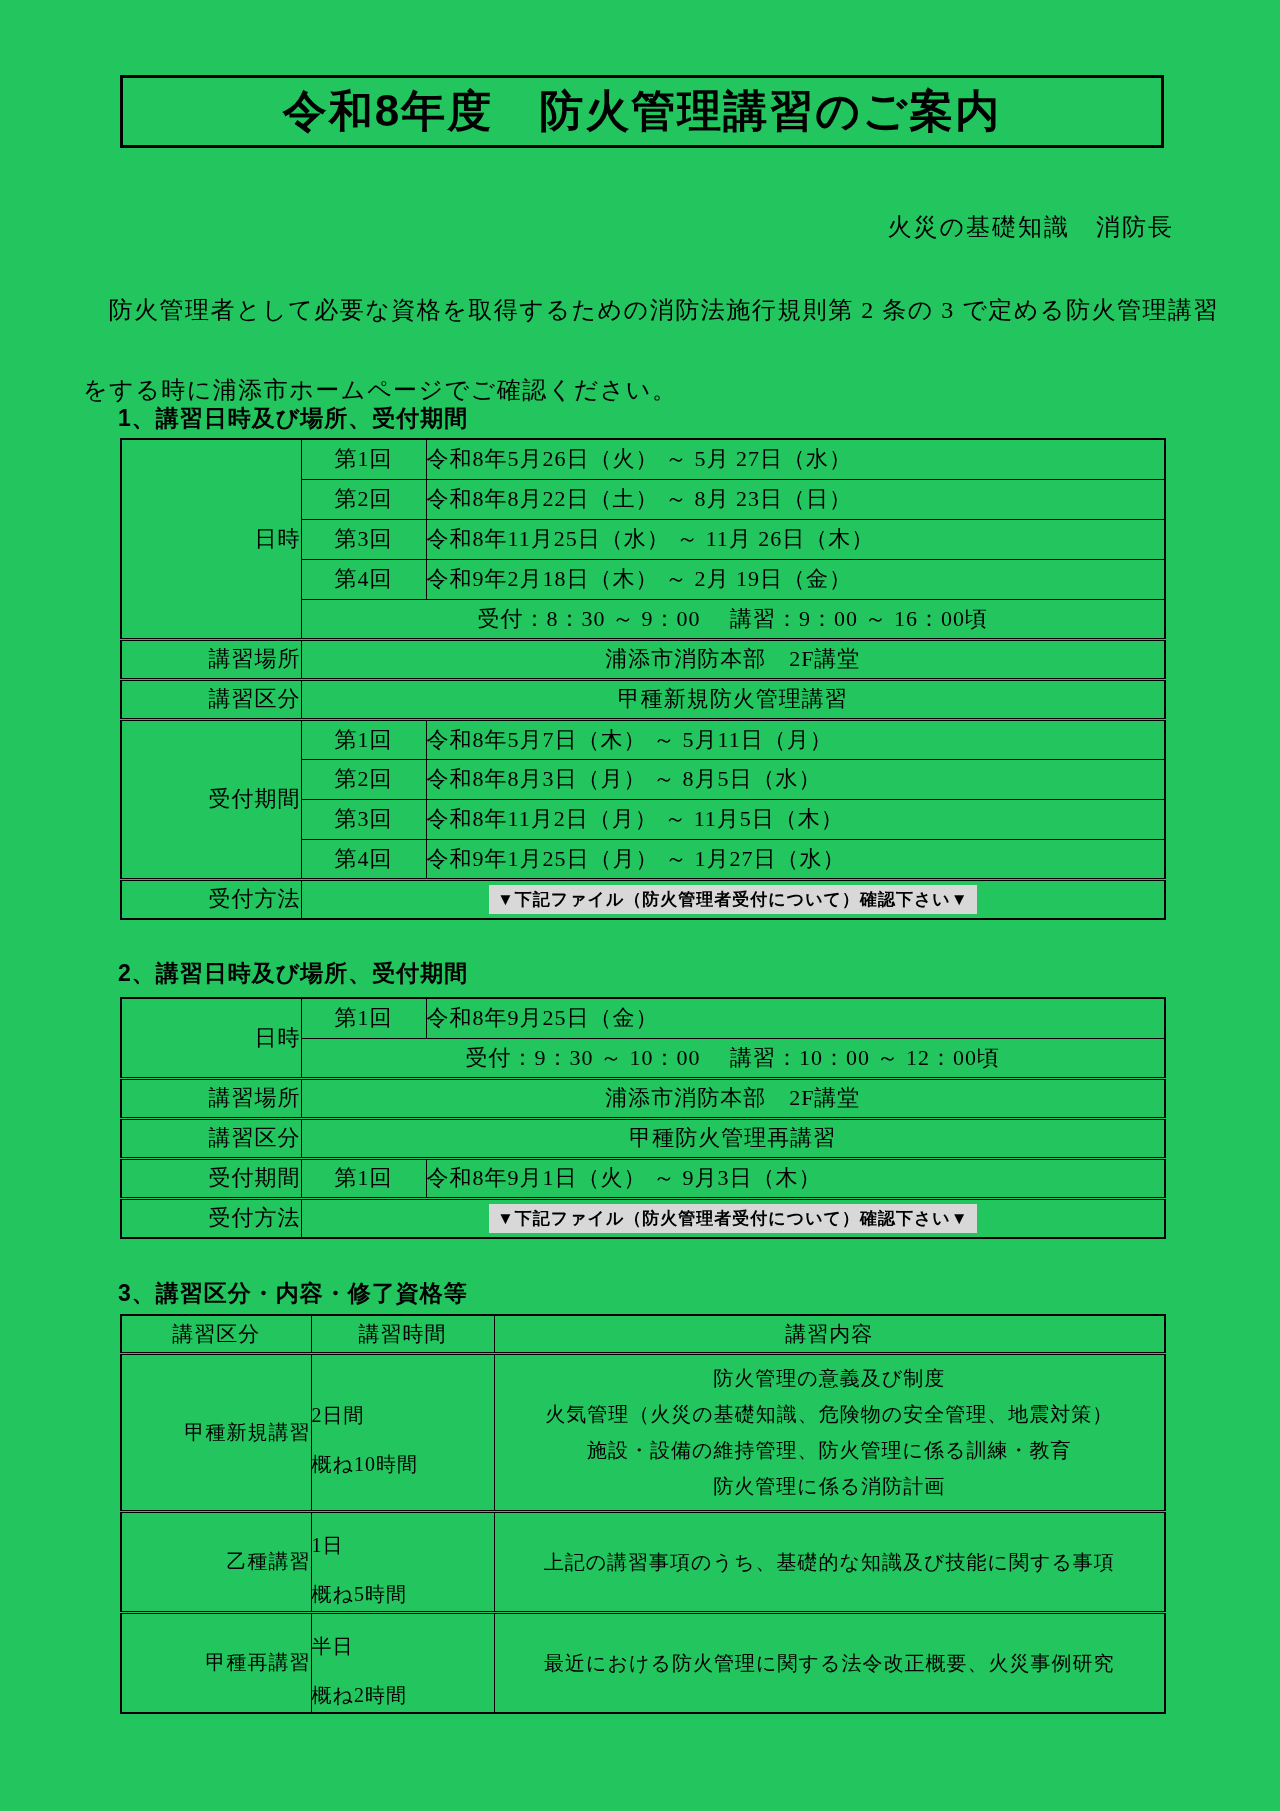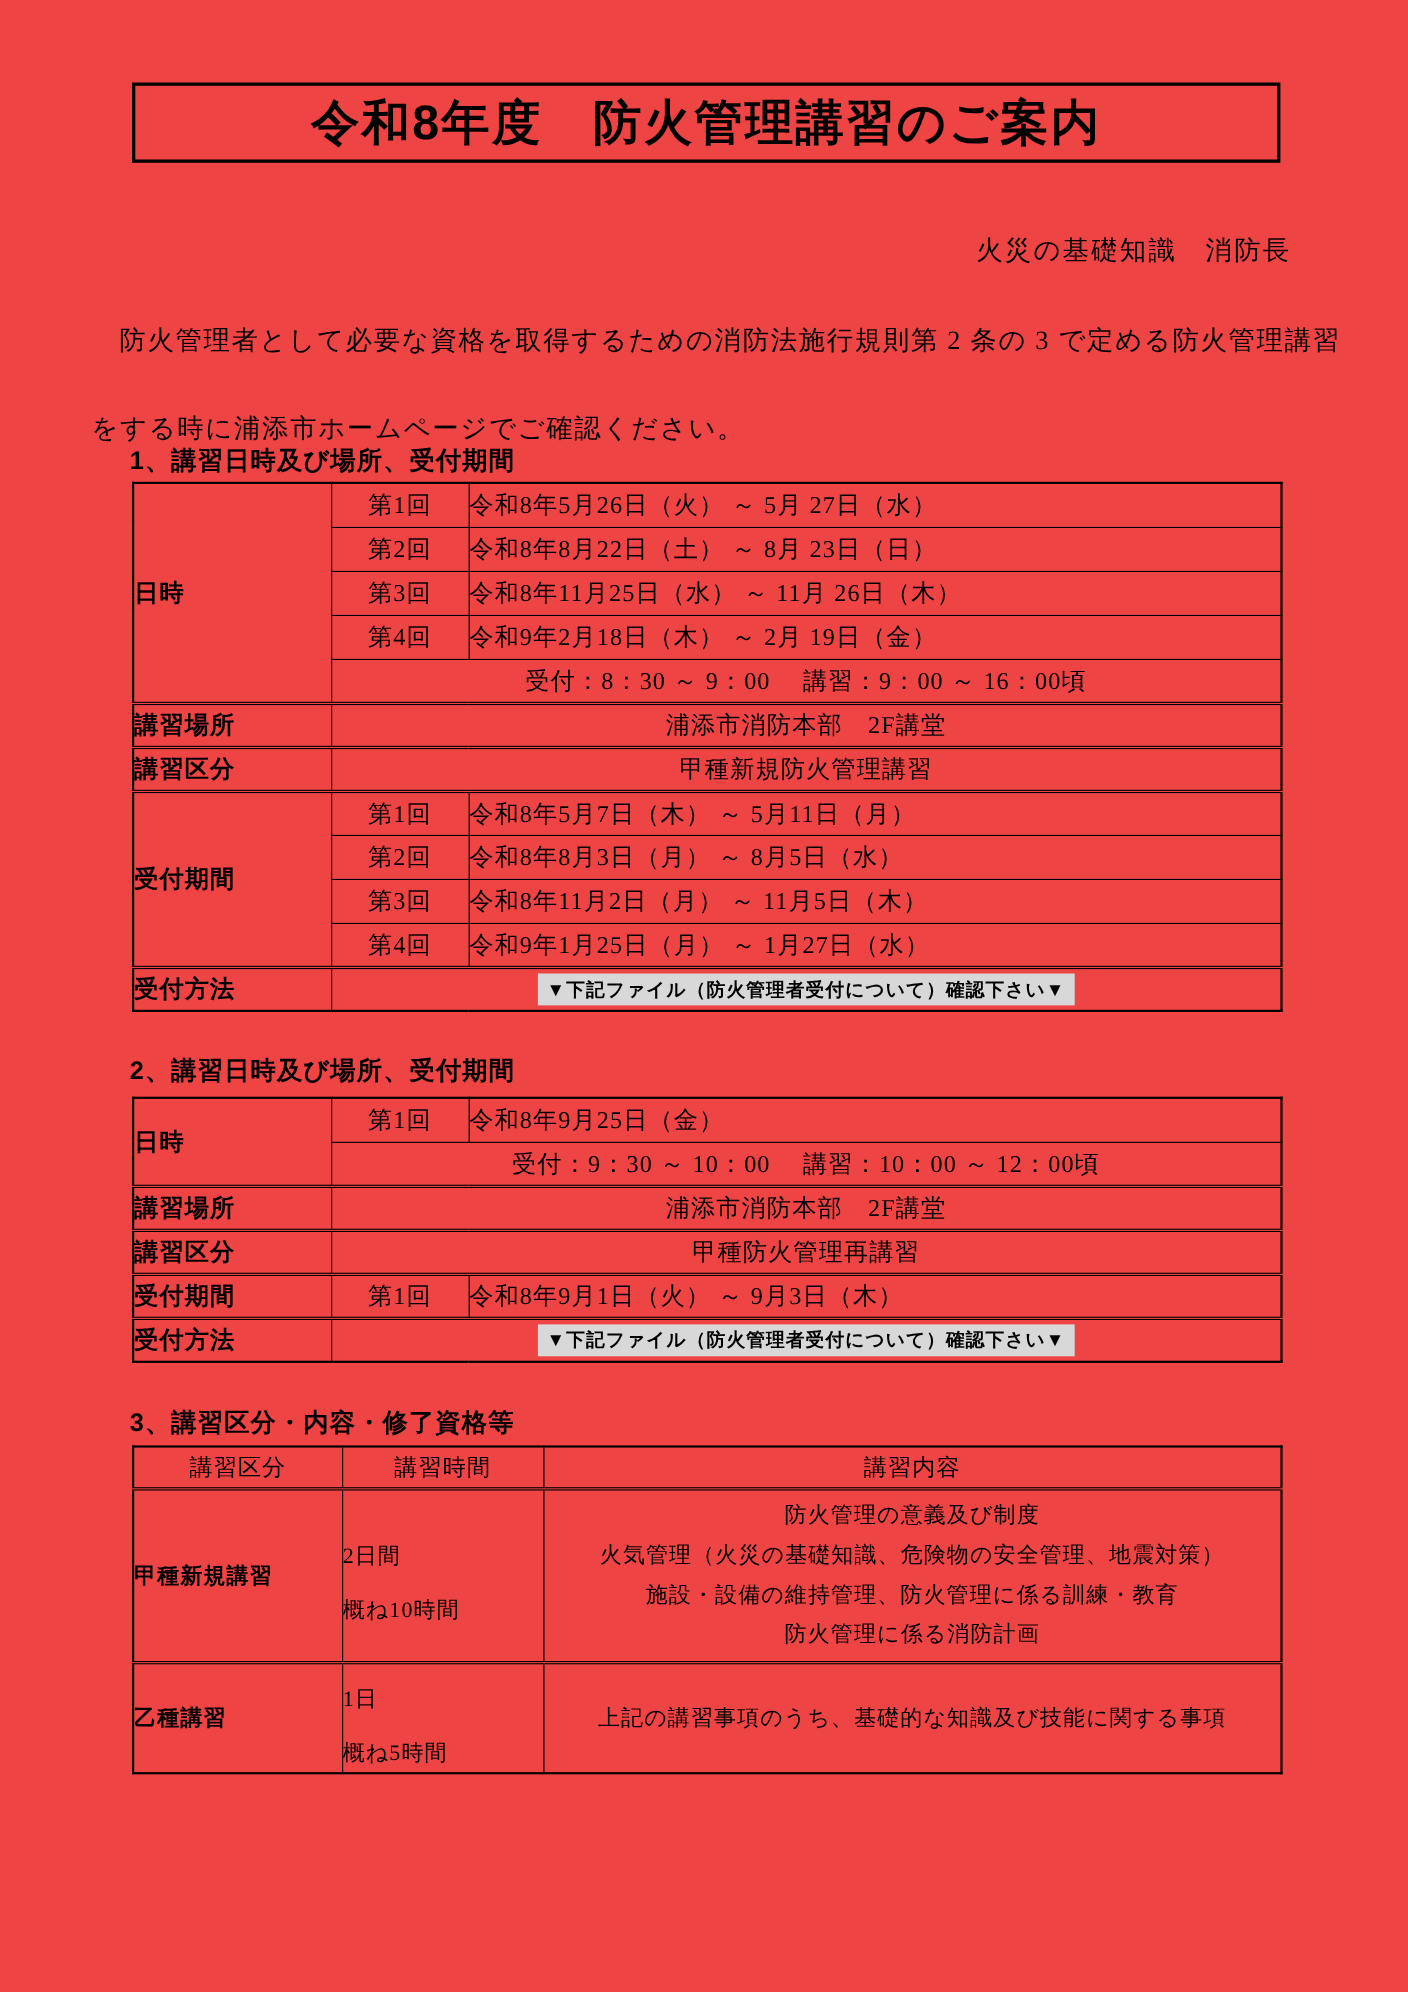--- a/index.html
+++ b/index.html
@@ -1,20 +1,20 @@
 <!DOCTYPE html>
 <html><head>
 <meta charset="utf-8">
 <style>
   * { box-sizing: border-box; }
   html,body { margin:0; padding:0; }
   body { width:1280px; height:1811px; background:#ffffff; }
   .page {
     position:relative; width:1280px; height:1811px; overflow:hidden;
-    color:#000; background:#ef4444;
+    color:#000; background:#22c55e;
     font-family:"Liberation Serif","DejaVu Serif",serif;
   }
 
   .title-box {
     position:absolute; left:120px; top:75px; width:1044px; height:73px;
     border:3px solid #000;
     display:flex; align-items:center; justify-content:center;
     font-family:"Liberation Sans","DejaVu Sans",sans-serif;
     font-weight:bold; font-size:44px; letter-spacing:2px; white-space:nowrap;
   }
@@ -48,21 +48,21 @@
   #t2 { top:997px; }
   #t3 { top:1314px; }
 
   table.dt td {
     border:1px solid #000; padding:0; height:40px;
     font-size:22px; letter-spacing:1px; vertical-align:middle;
   }
   .c1 { width:180px; } .c2 { width:125px; } .c3 { width:739px; }
   .d1 { width:190px; } .d2 { width:183px; } .d3 { width:671px; }
 
-  td.lab  { text-align:left;font-weight:bold; }
+  td.lab  { text-align:right; }
   td.no   { text-align:center; }
   td.date { text-align:left; padding-left:18px; white-space:nowrap; }
   td.ctr  { text-align:center; }
   td.cat  { text-align:center; font-family:"Liberation Sans","DejaVu Sans",sans-serif; font-weight:normal; }
   tr.gs td { border-top:3px double #000; }
 
   .hl {
     display:inline-block;
     background:#d8d8d8;
     font-family:"Liberation Sans","DejaVu Sans",sans-serif;
@@ -227,16 +227,26 @@
       <tr class="r2 gs">
         <td class="lab">乙種講習</td>
         <td class="dur">
           <div>1日</div>
           <div>概ね5時間</div>
         </td>
         <td class="cont">
           <div class="cl">上記の講習事項のうち、基礎的な知識及び技能に関する事項</div>
         </td>
       </tr>
+      <tr class="r3 gs">
+        <td class="lab">甲種再講習</td>
+        <td class="dur">
+          <div>半日</div>
+          <div>概ね2時間</div>
+        </td>
+        <td class="cont">
+          <div class="cl">最近における防火管理に関する法令改正概要、火災事例研究</div>
+        </td>
+      </tr>
     </tbody>
   </table>
 
 </div>
 
 </body></html>

